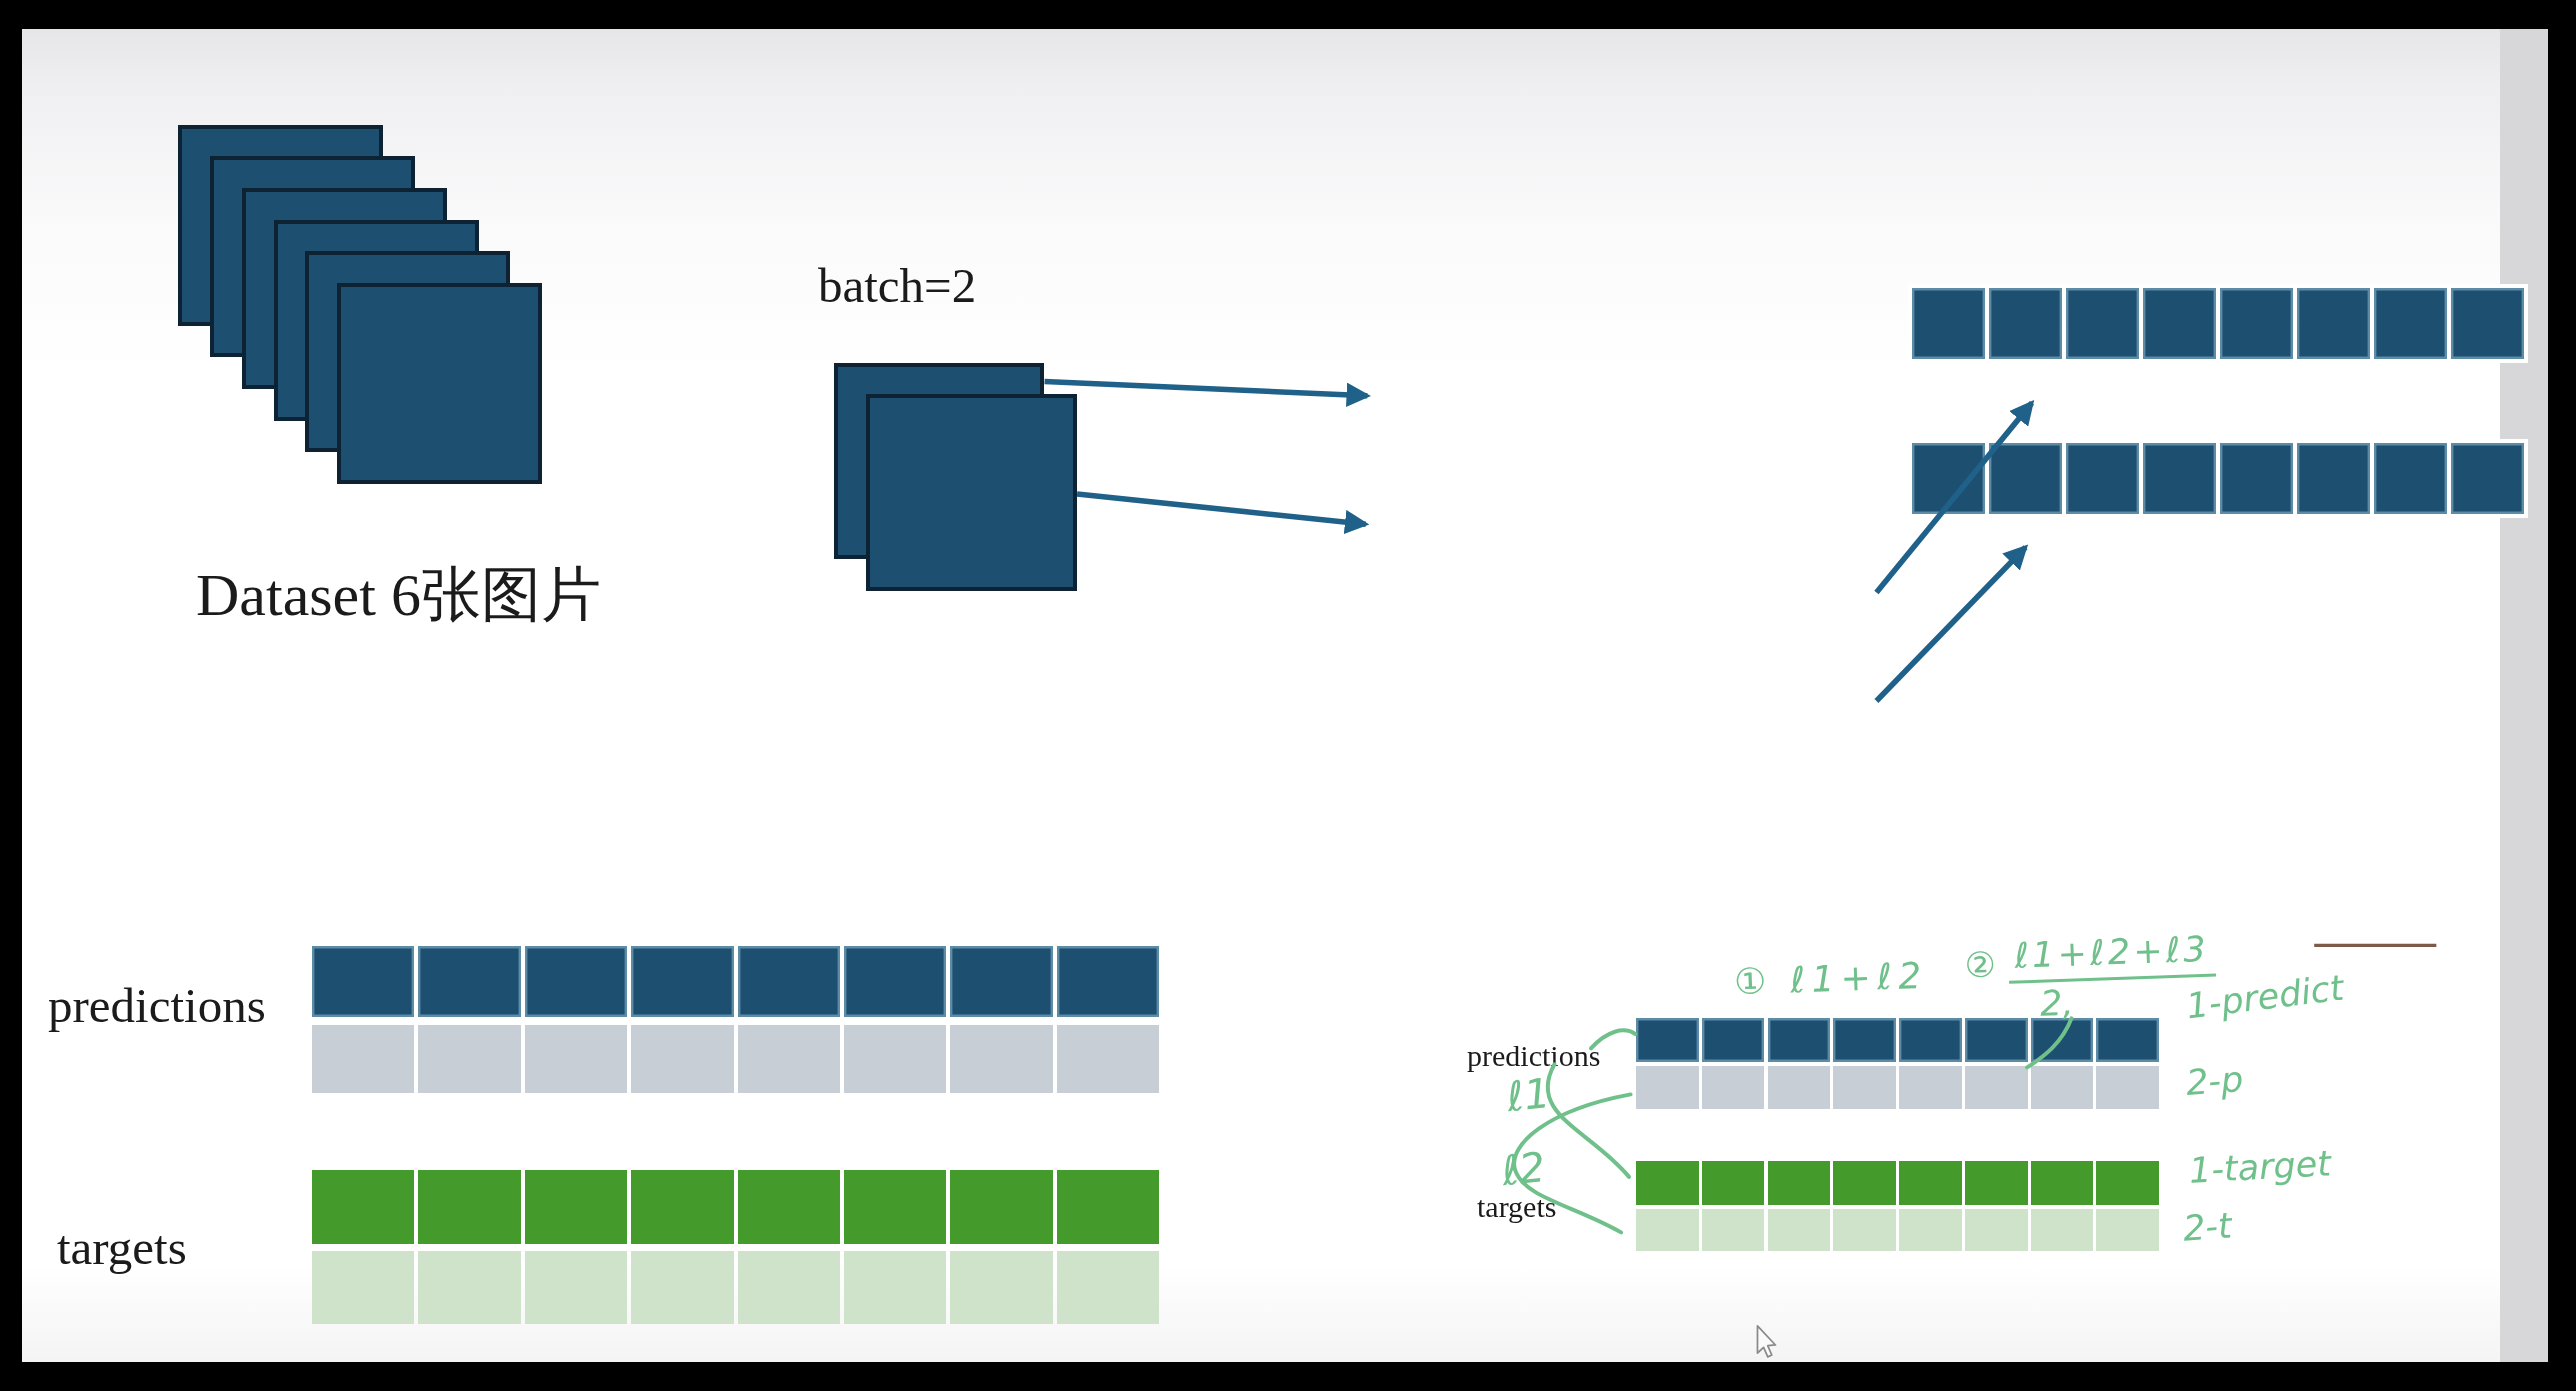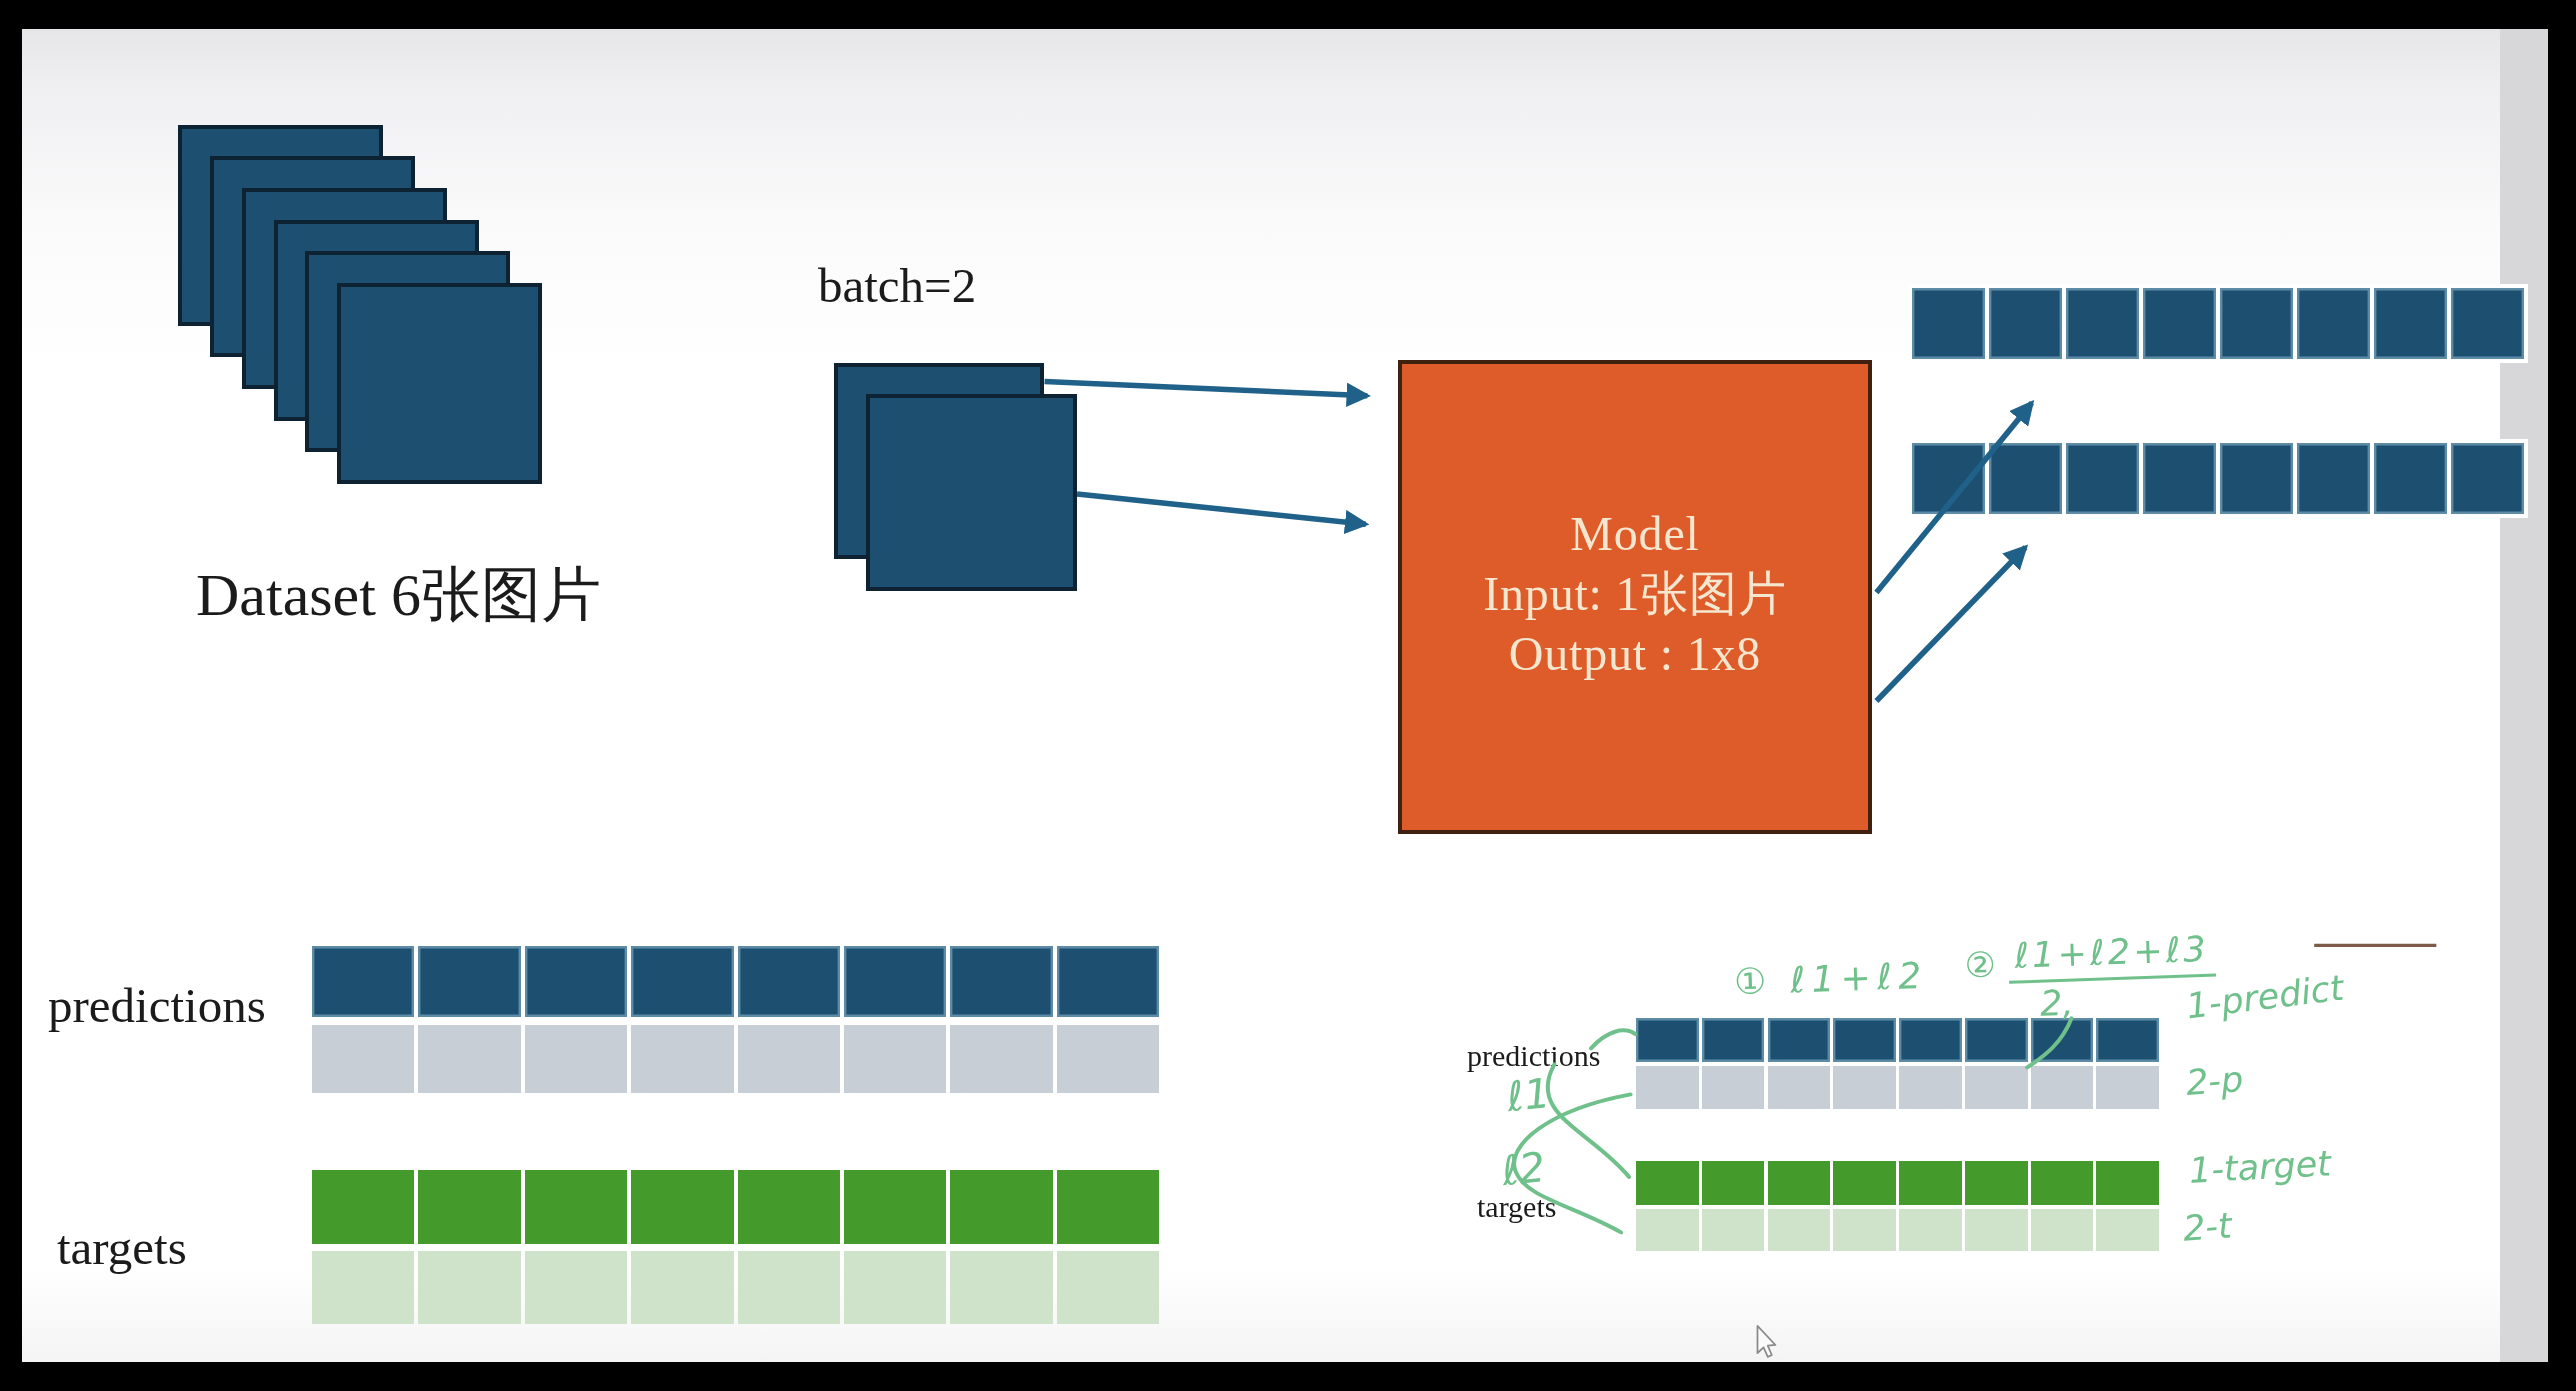--- a/index.html
+++ b/index.html
@@ -94,27 +94,20 @@
       <div class="dsq"></div>
       <div class="dsq"></div>
       <div class="dsq"></div>
     </div>
   <div class="abs label" id="dataset-label">Dataset 6张图片</div>
 
   <div class="abs label" id="batch-label">batch=2</div>
   <div class="bsq" id="batch-sq-back"></div>
   <div class="bsq" id="batch-sq-front"></div>
 
-  <div class="abs" id="model-box">
-    <div id="model-text">
-      <div>Model</div>
-      <div>Input: 1张图片</div>
-      <div>Output : 1x8</div>
-    </div>
-  </div>
 
   <div class="row blue-row halo" id="out-row1">
     <div class="c"></div>
   <div class="c"></div>
       <div class="c"></div>
       <div class="c"></div>
       <div class="c"></div>
       <div class="c"></div>
       <div class="c"></div>
       <div class="c"></div>

